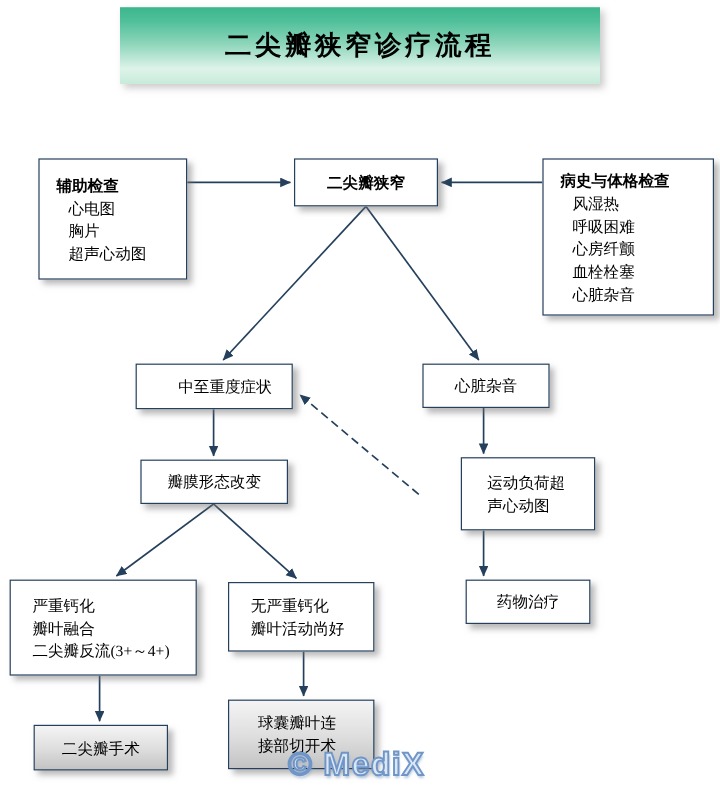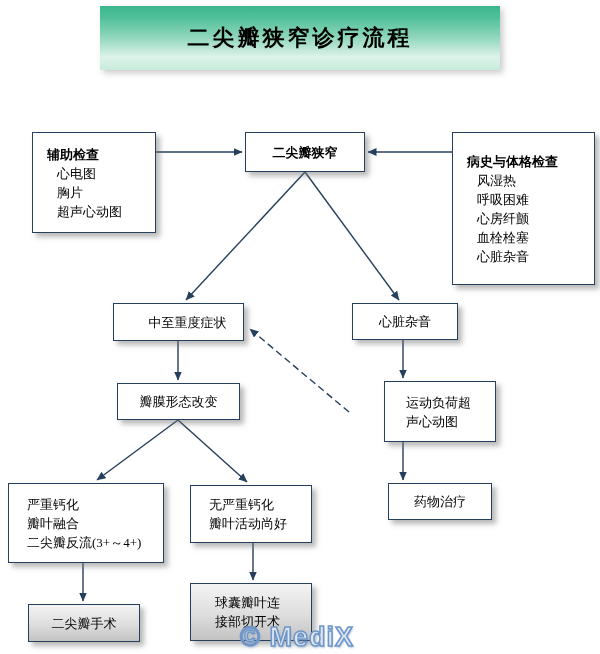--- a/index.html
+++ b/index.html
@@ -27,21 +27,21 @@
   }
   .node.leftalign { align-items:flex-start; }
   .node.gray { background:linear-gradient(180deg,#f4f4f4 0%,#ddddde 55%,#c3c3c4 100%); }
   .node-title { font-weight:bold; }
   .bold { font-weight:bold; }
   .node-item { padding-left:10px; }
 
   
   #node-aux      { left:32px;  top:132px; width:124px; height:101px; padding-left:14px; }
   #node-ms       { left:245px; top:132px; width:120px; height:40px;  }
-  #node-hx       { left:452px; top:132px; width:143px; height:153px; padding-left:14px; }
+  #node-hx       { left:452px; top:132px; width:143px; height:131px; padding-left:14px; }
   #node-mod      { left:113px; top:303px; width:131px; height:38px;padding-left:18px;  }
   #node-mild     { left:352px; top:303px; width:106px; height:37px;  }
   #node-morph    { left:117px; top:383px; width:123px; height:37px;  }
   #node-stress   { left:347px; top:381px; width:112px; height:61px; padding-left:21px;margin-left:37px; }
   #node-drug     { left:355px; top:483px; width:104px; height:37px;margin-left:33px;  }
   #node-sevcal   { left:8px;   top:483px; width:156px; height:80px; padding-left:18px; }
   #node-nocal    { left:190px; top:485px; width:122px; height:58px; padding-left:18px; }
   #node-surgery  { left:28px;  top:604px; width:112px; height:38px;  }
   #node-balloon  { left:190px; top:583px; width:122px; height:58px; padding-left:24px; }
 

